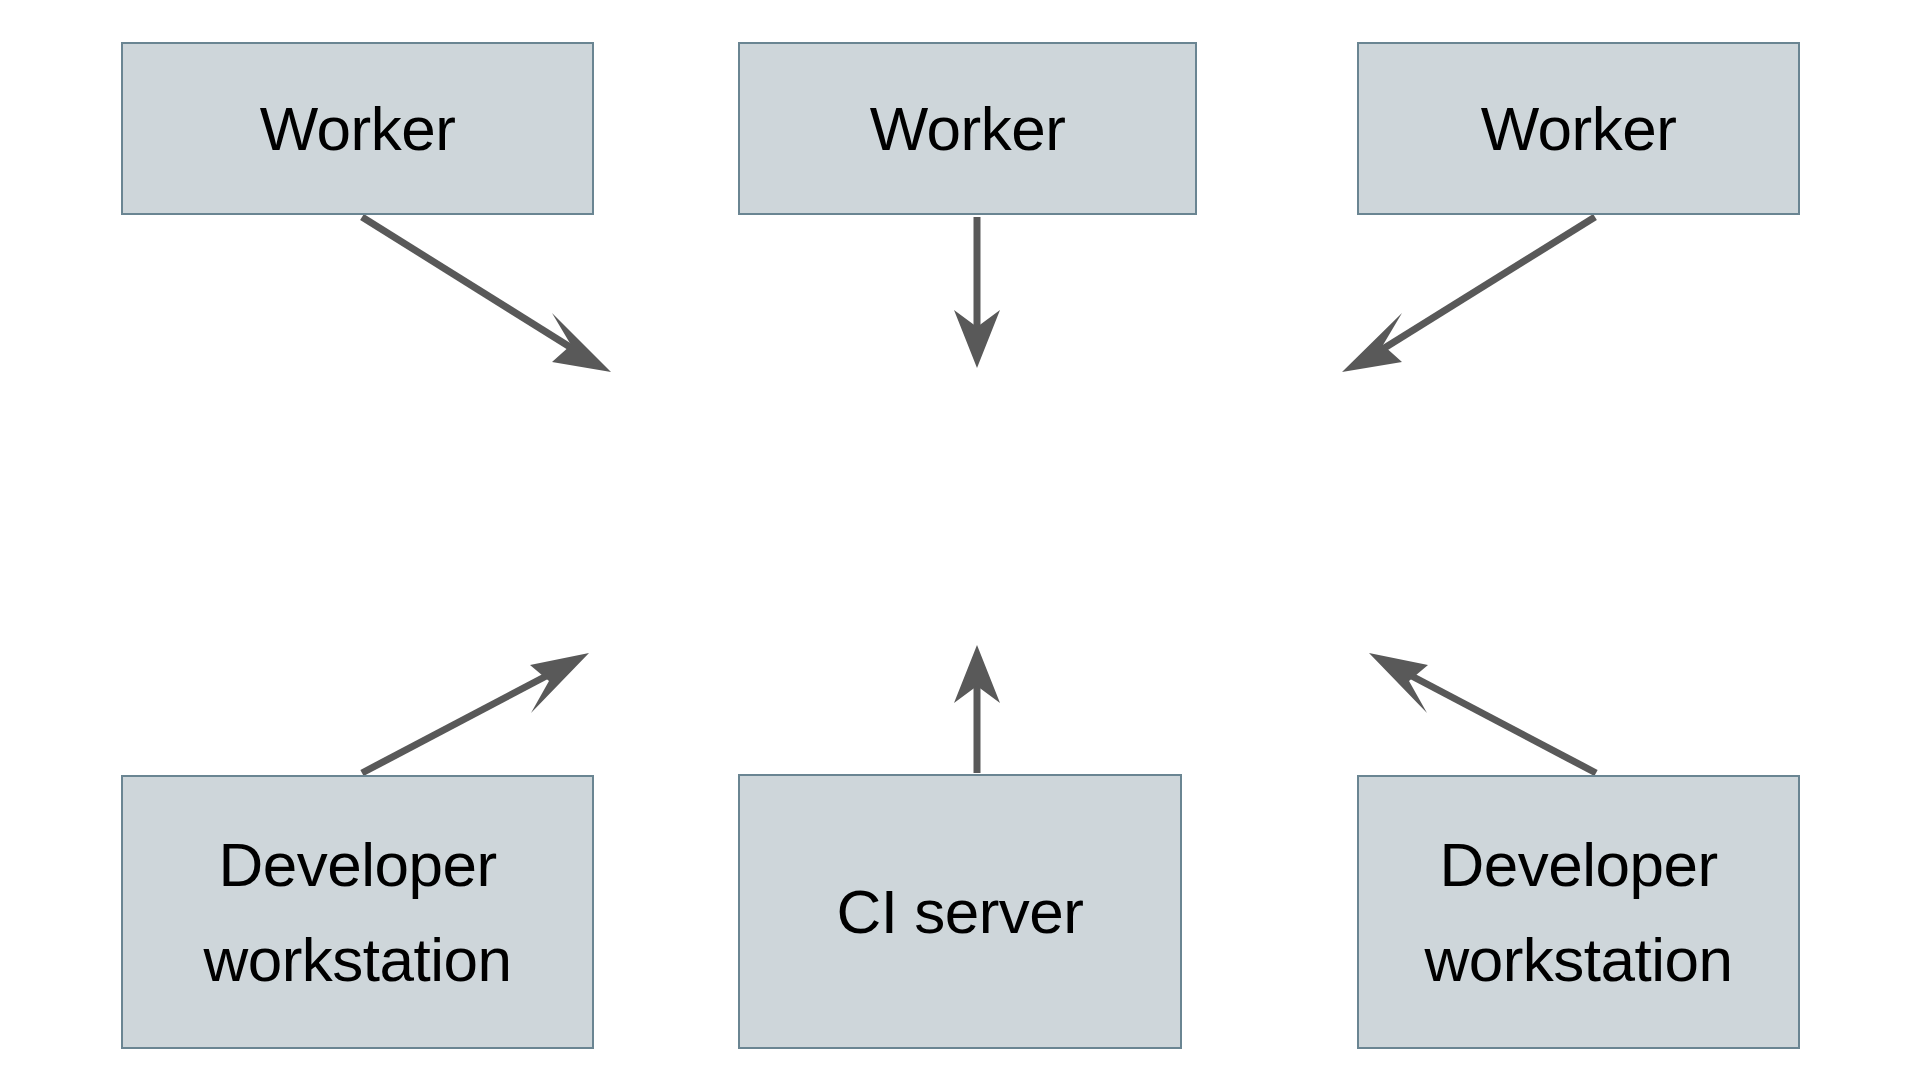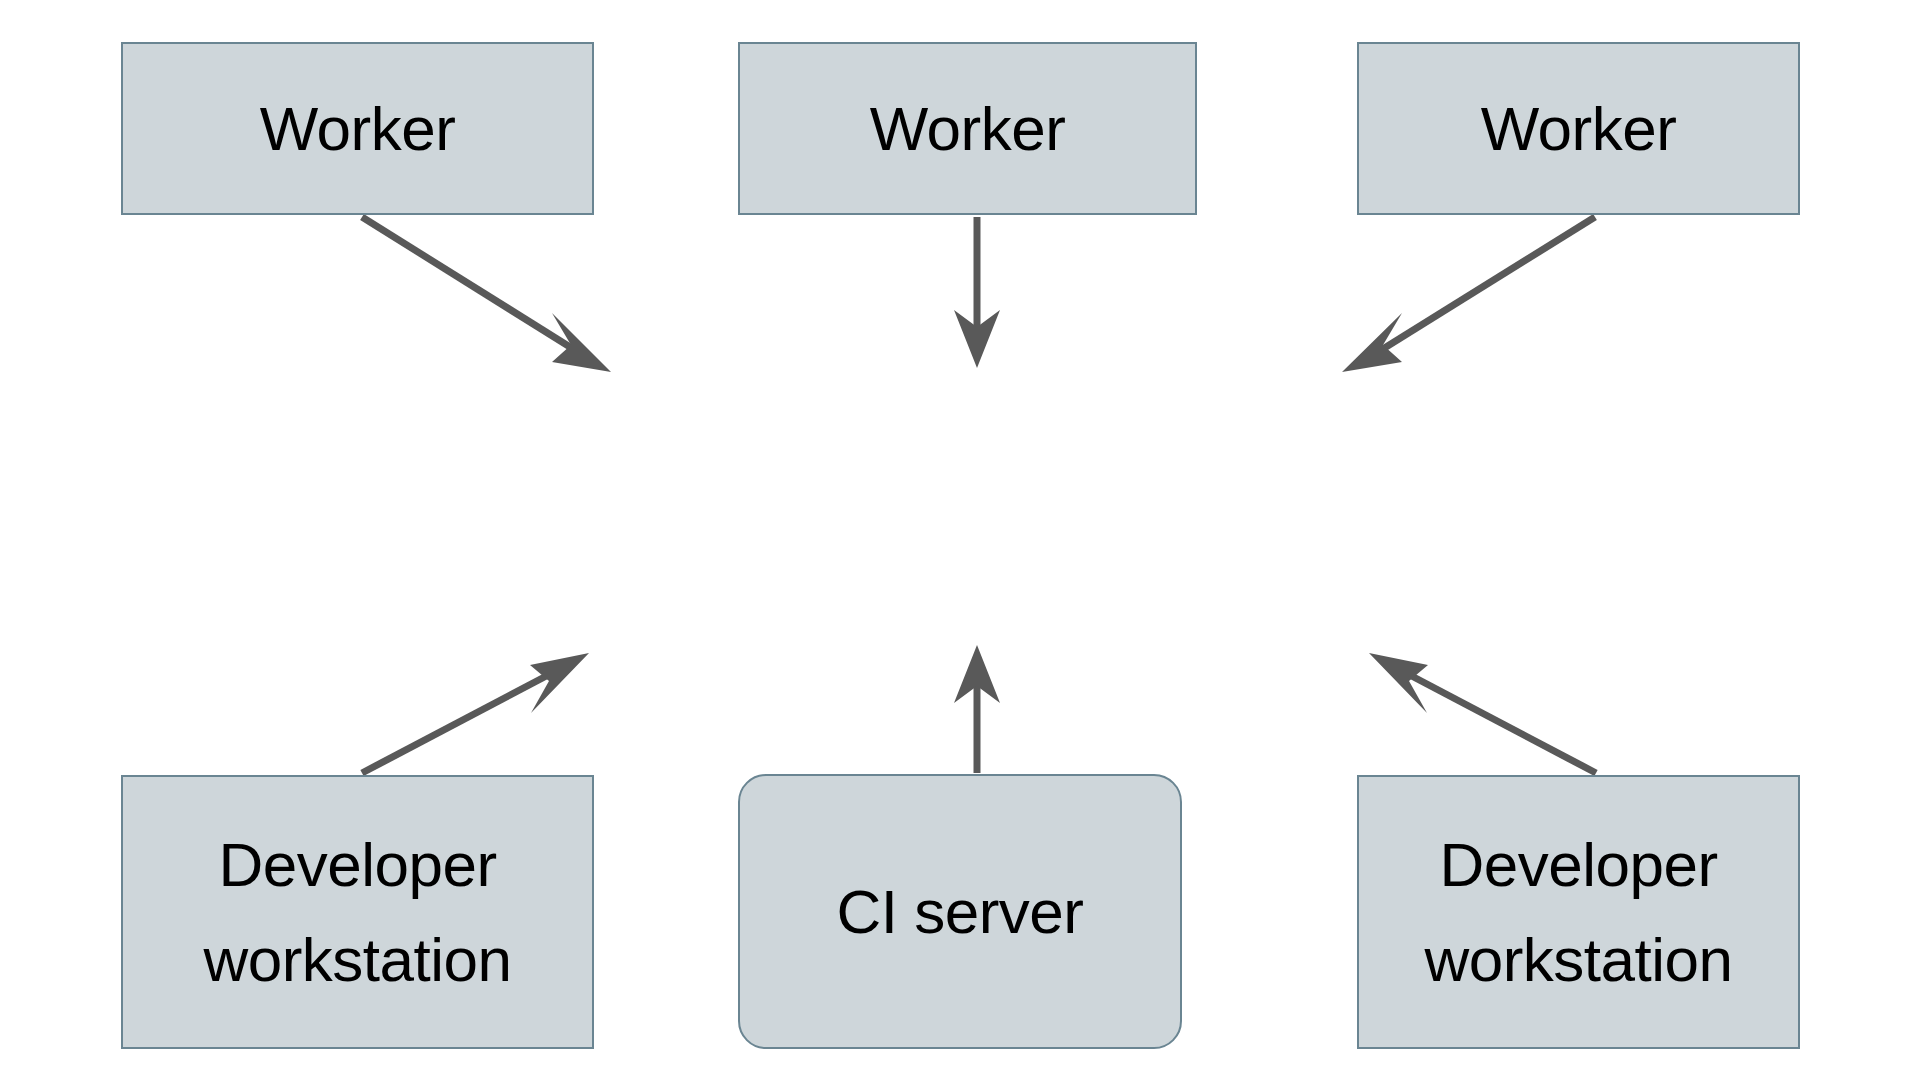--- a/index.html
+++ b/index.html
@@ -104,21 +104,21 @@
   <div class="node" style="left:1357px; top:42px; width:443px; height:173px;">
     <span class="node-label">Worker</span>
   </div>
 
 
   <div class="node" style="left:121px; top:775px; width:473px; height:274px;">
     <span class="node-label">Developer
 workstation</span>
   </div>
 
-  <div class="node" style="left:738px; top:774px; width:444px; height:275px;border-radius:28px;">
+  <div class="node" style="left:738px; top:774px; width:444px; height:275px;">
     <span class="node-label">CI server</span>
   </div>
 
   <div class="node" style="left:1357px; top:775px; width:443px; height:274px;">
     <span class="node-label">Developer
 workstation</span>
   </div>
 
 </div>
 

